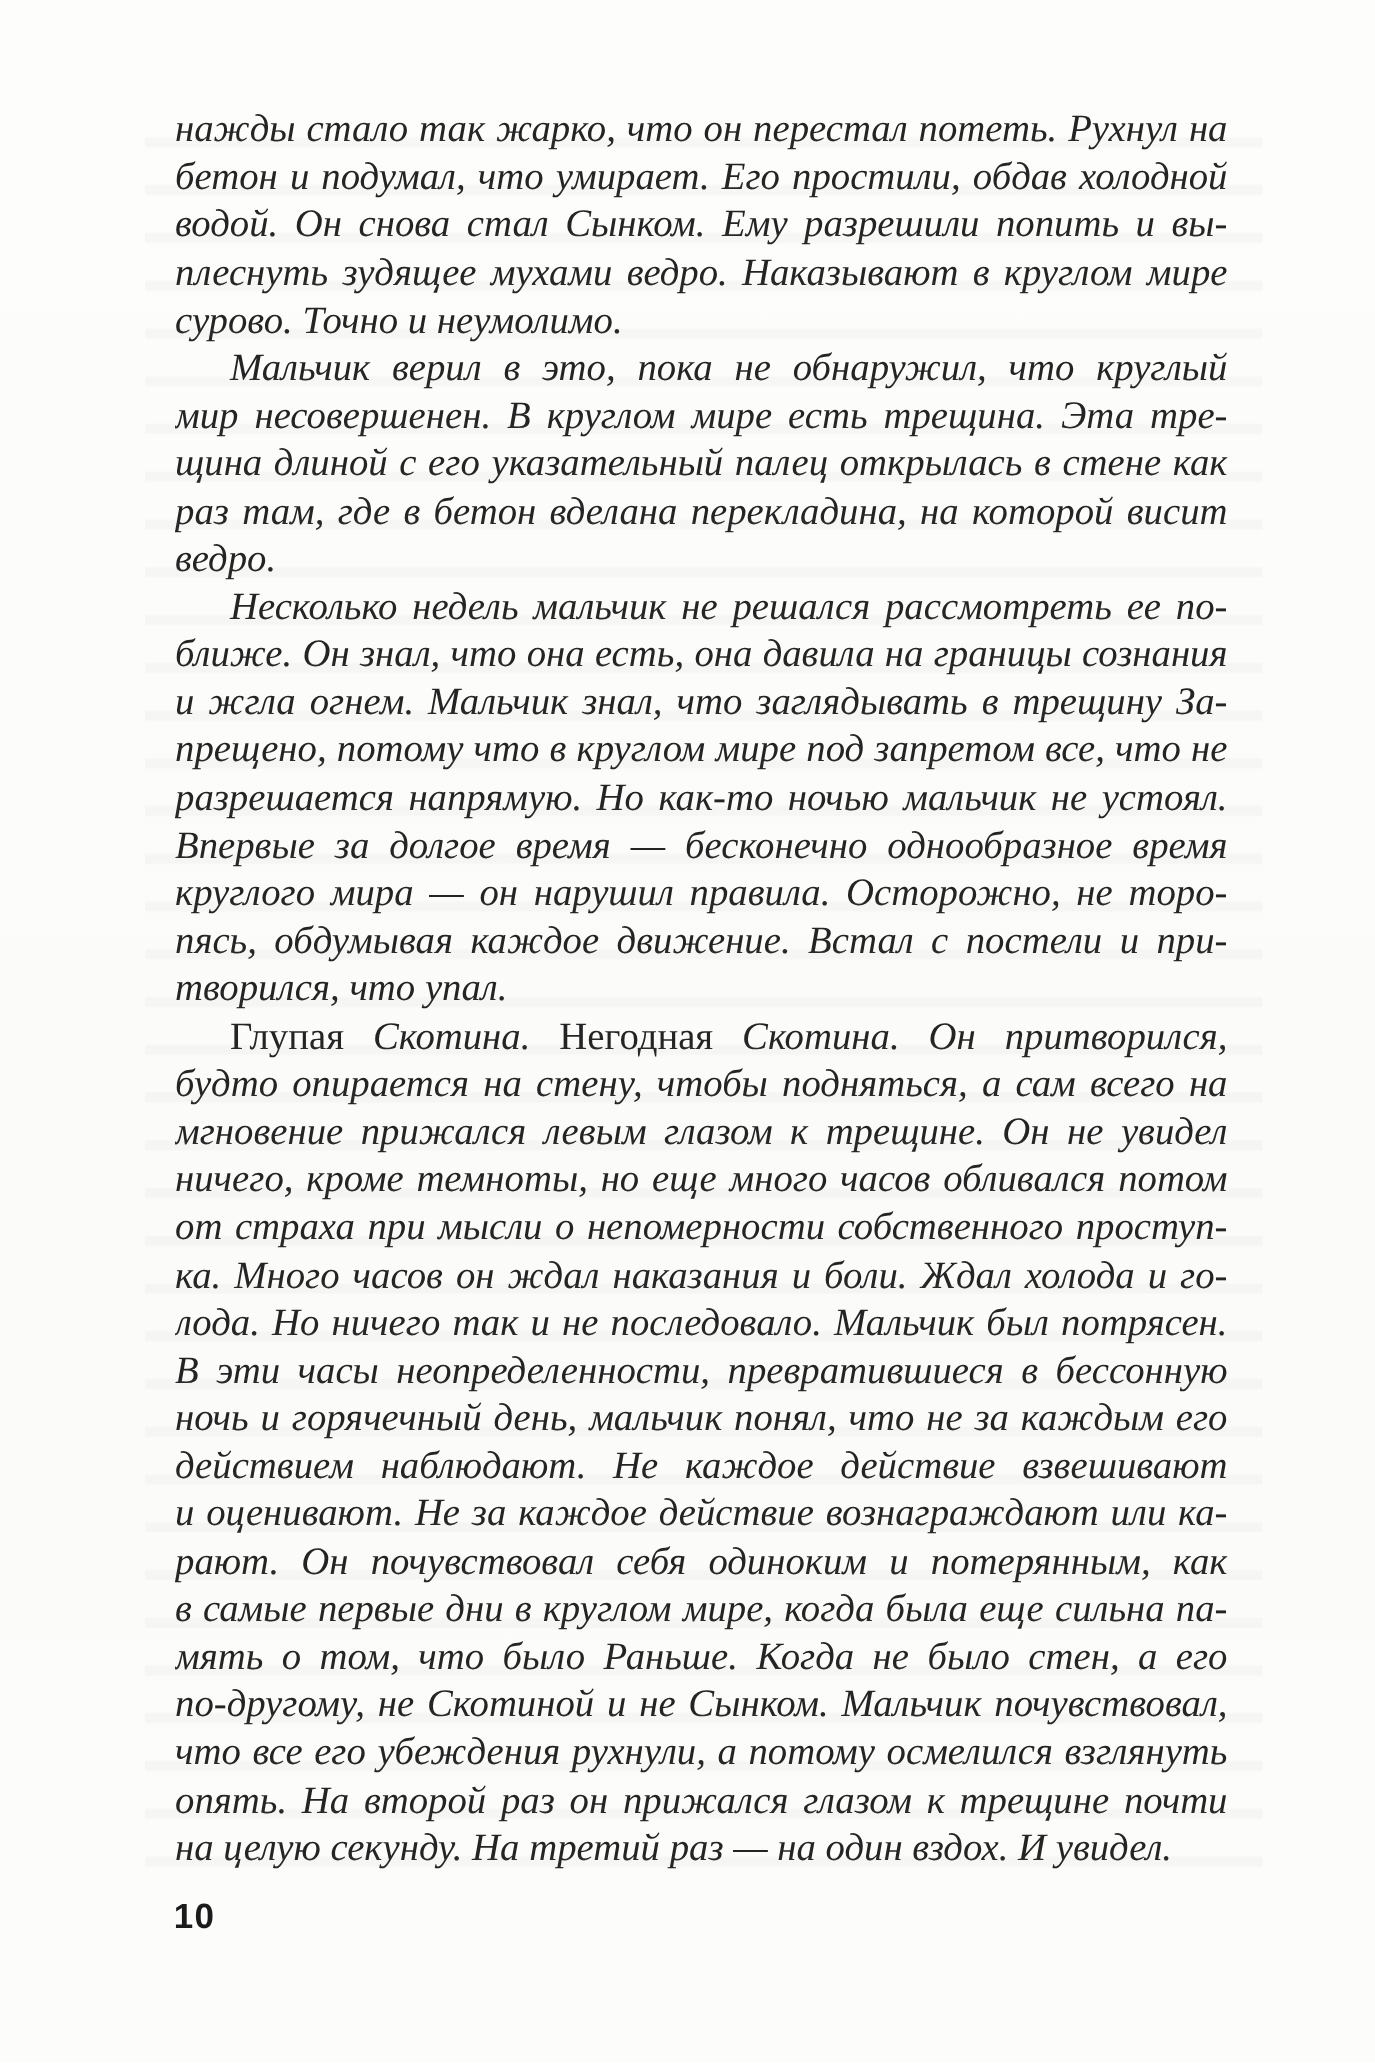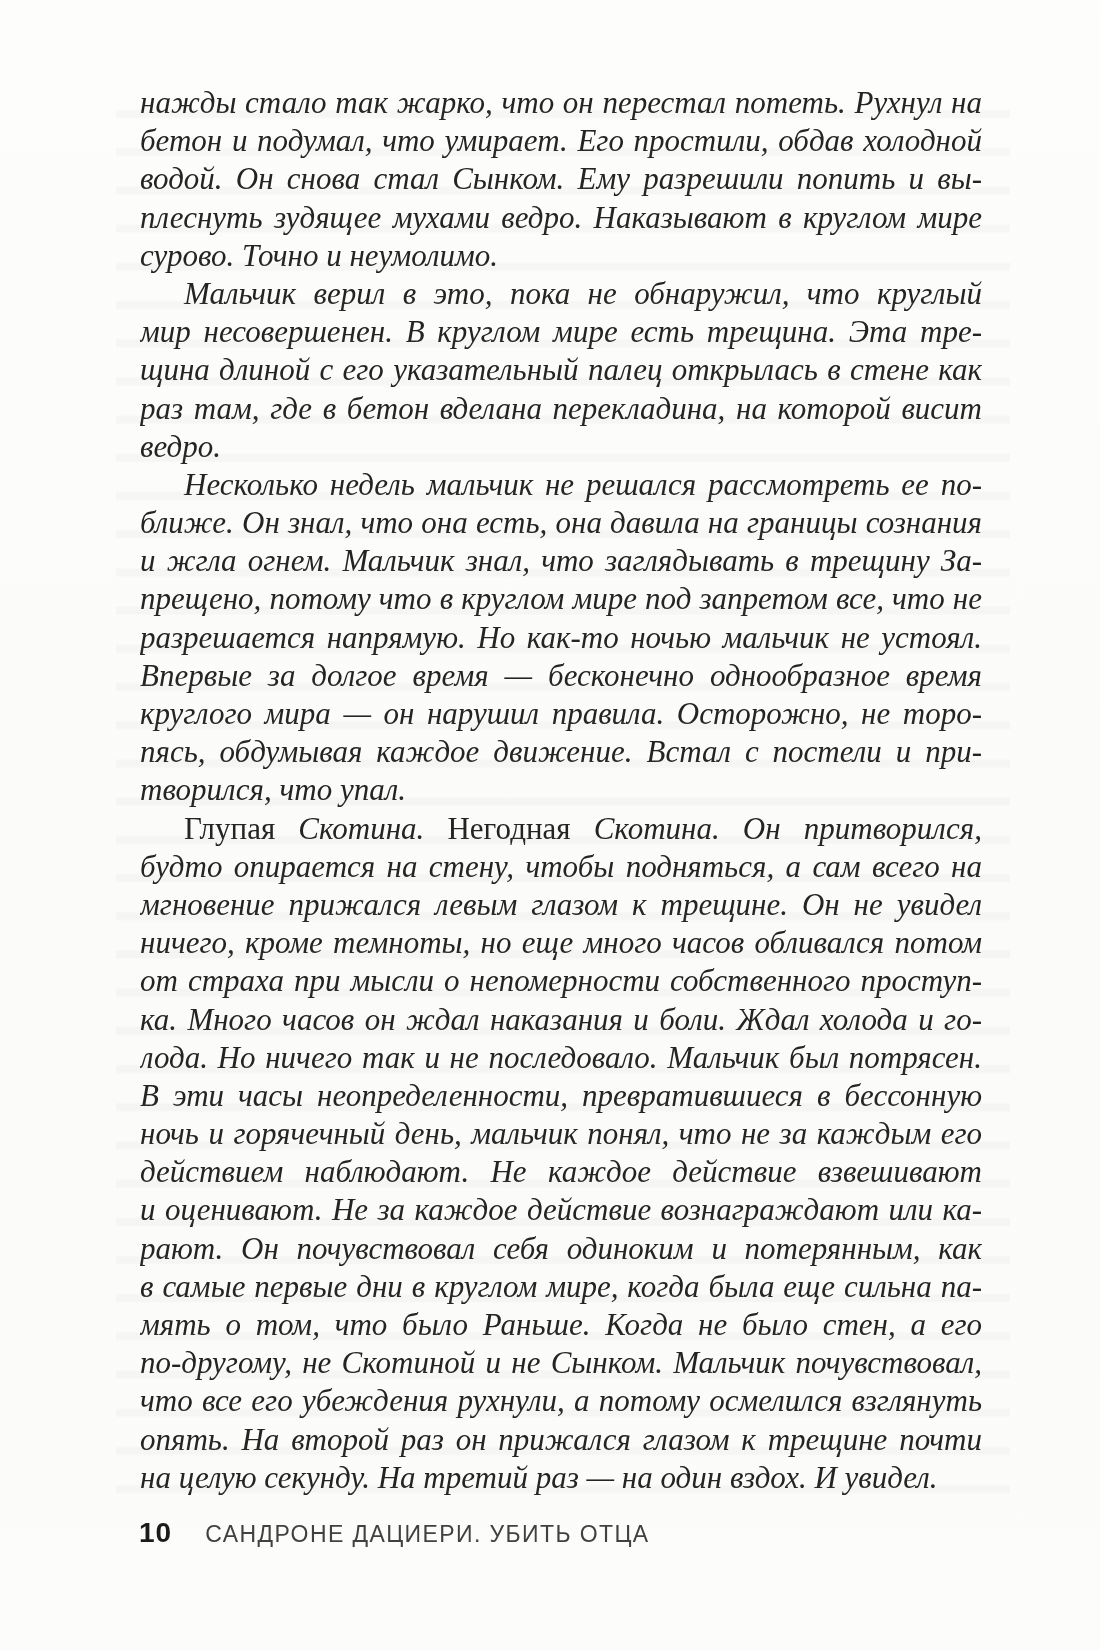--- a/index.html
+++ b/index.html
@@ -134,15 +134,14 @@
         <div class="line">в самые первые дни в круглом мире, когда была еще сильна па-</div>
         <div class="line">мять о том, что было Раньше. Когда не было стен, а его звали</div>
         <div class="line">по-другому, не Скотиной и не Сынком. Мальчик почувствовал,</div>
         <div class="line">что все его убеждения рухнули, а потому осмелился взглянуть</div>
         <div class="line">опять. На второй раз он прижался глазом к трещине почти</div>
         <div class="line para-end">на целую секунду. На третий раз — на один вздох. И увидел.</div>
       </div>
     </div>
   <div class="footer">
     <span class="pagenum">10</span>
-    <span class="running-title">САНДРОНЕ ДАЦИЕРИ. УБИТЬ ОТЦА</span>
   </div>
 </div>
 
 </body></html>

